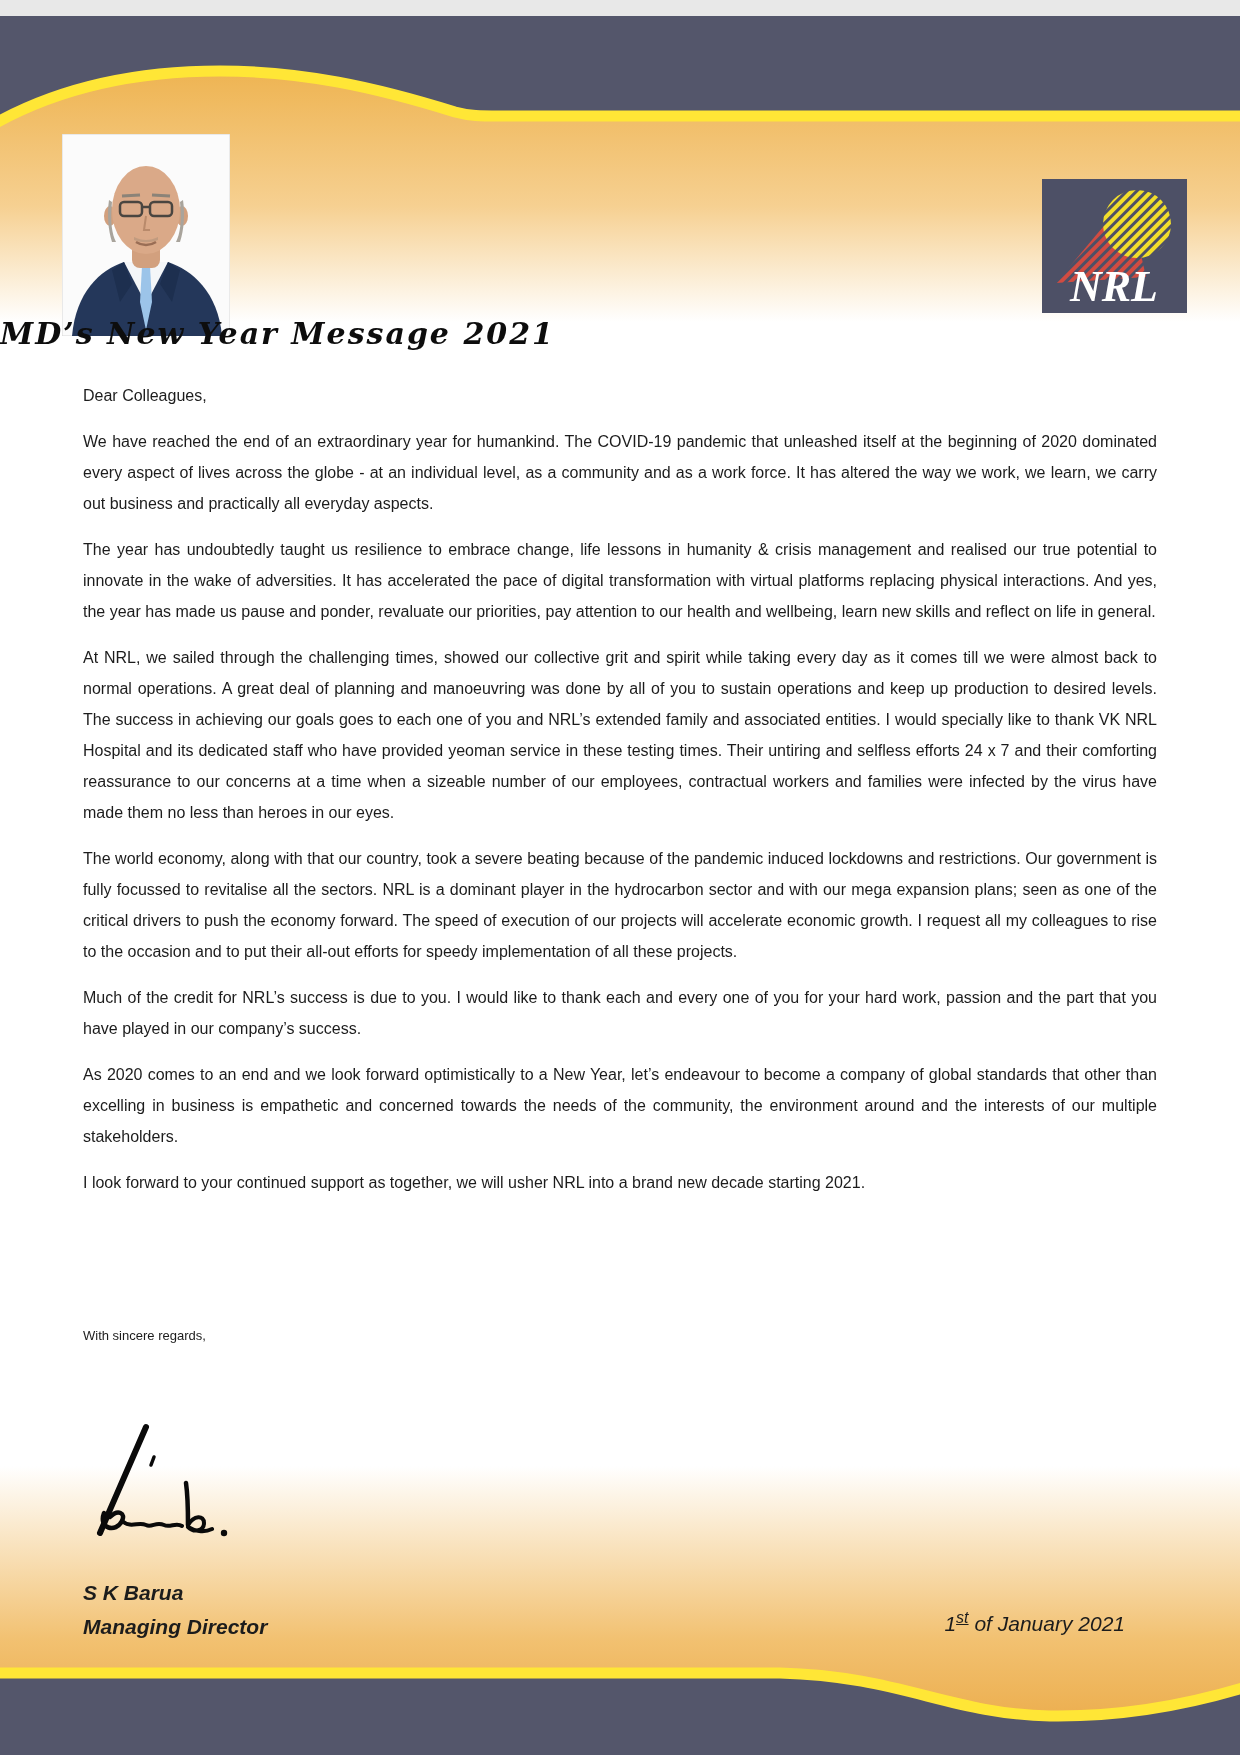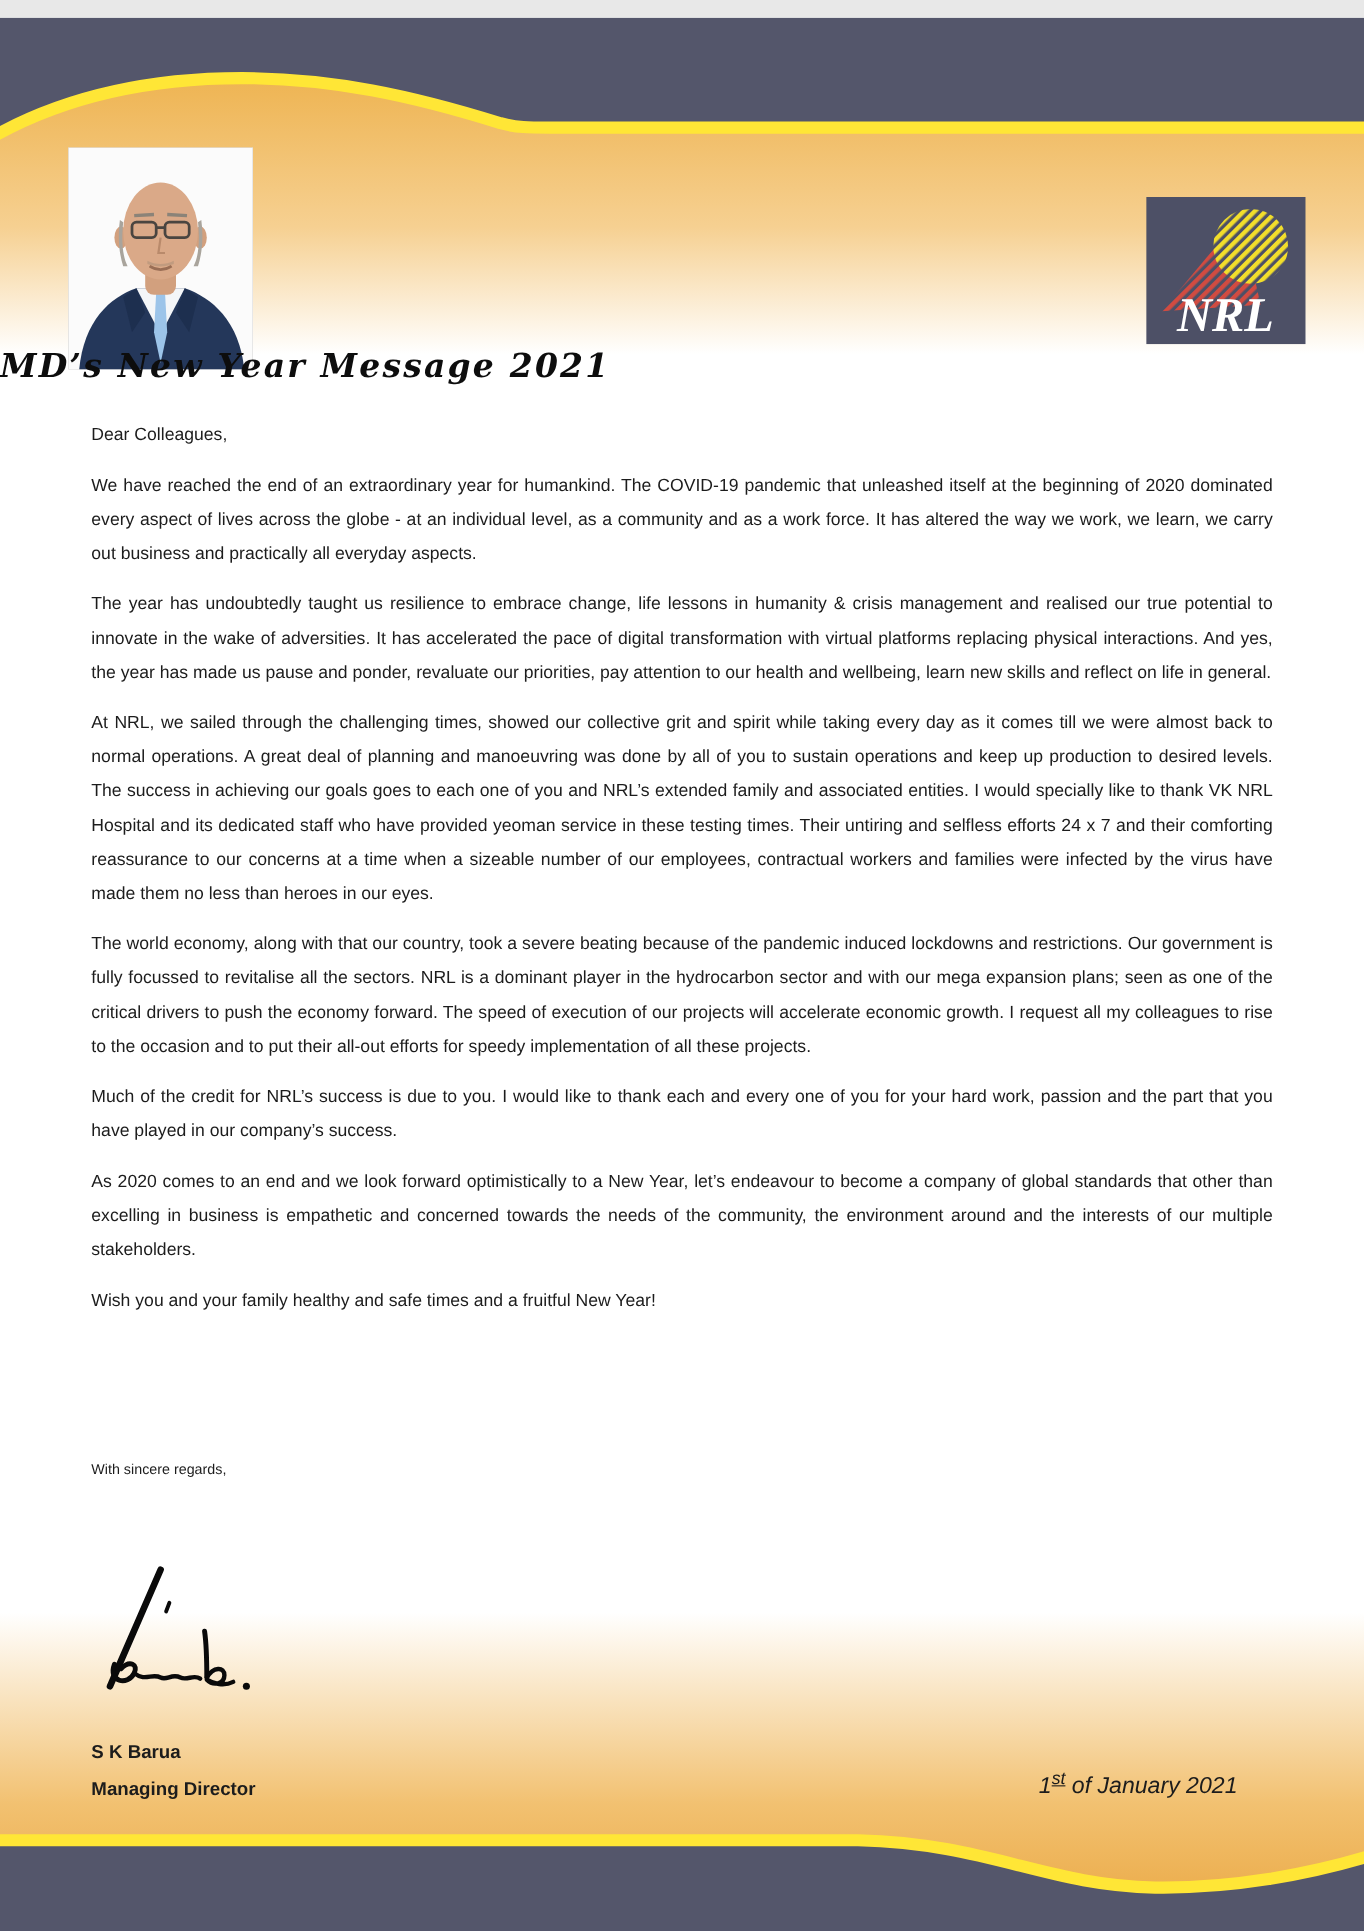--- a/index.html
+++ b/index.html
@@ -26,21 +26,21 @@
   .letter{
     position:absolute;left:83px;top:364px;width:1074px;
     font-size:16px;line-height:31px;
   }
   .salutation{margin:0 0 15px 0;}
   .letter p.body-par{margin:0 0 15px 0;text-align:justify;}
   .closing{position:absolute;left:83px;top:1312px;font-size:13px;}
   .signature{position:absolute;left:88px;top:1405px;width:160px;height:140px;}
   .signatory{
     position:absolute;left:83px;top:1560px;
-    font-weight:bold;font-size:17px;line-height:34px;
+    font-weight:bold;font-style:italic;font-size:21px;line-height:34px;
   }
   .letter-date{
     position:absolute;right:115px;top:1593px;
     font-style:italic;font-size:21px;
   }
   .letter-date sup{font-size:16px;text-decoration:underline;}
 </style>
 </head>
 <body>
 
@@ -127,21 +127,21 @@
   <div class="doc-title">MD’s New Year Message 2021</div>
 
   <div class="letter">
     <p class="salutation">Dear Colleagues,</p>
     <p class="body-par">We have reached the end of an extraordinary year for humankind. The COVID-19 pandemic that unleashed itself at the beginning of 2020 dominated every aspect of lives across the globe - at an individual level, as a community and as a work force. It has altered the way we work, we learn, we carry out business and practically all everyday aspects.</p>
     <p class="body-par">The year has undoubtedly taught us resilience to embrace change, life lessons in humanity &amp; crisis management and realised our true potential to innovate in the wake of adversities. It has accelerated the pace of digital transformation with virtual platforms replacing physical interactions. And yes, the year has made us pause and ponder, revaluate our priorities, pay attention to our health and wellbeing, learn new skills and reflect on life in general.</p>
     <p class="body-par">At NRL, we sailed through the challenging times, showed our collective grit and spirit while taking every day as it comes till we were almost back to normal operations. A great deal of planning and manoeuvring was done by all of you to sustain operations and keep up production to desired levels. The success in achieving our goals goes to each one of you and NRL’s extended family and associated entities. I would specially like to thank VK NRL Hospital and its dedicated staff who have provided yeoman service in these testing times. Their untiring and selfless efforts 24 x 7 and their comforting reassurance to our concerns at a time when a sizeable number of our employees, contractual workers and families were infected by the virus have made them no less than heroes in our eyes.</p>
     <p class="body-par">The world economy, along with that our country, took a severe beating because of the pandemic induced lockdowns and restrictions. Our government is fully focussed to revitalise all the sectors. NRL is a dominant player in the hydrocarbon sector and with our mega expansion plans; seen as one of the critical drivers to push the economy forward. The speed of execution of our projects will accelerate economic growth. I request all my colleagues to rise to the occasion and to put their all-out efforts for speedy implementation of all these projects.</p>
     <p class="body-par">Much of the credit for NRL’s success is due to you. I would like to thank each and every one of you for your hard work, passion and the part that you have played in our company’s success.</p>
     <p class="body-par">As 2020 comes to an end and we look forward optimistically to a New Year, let’s endeavour to become a company of global standards that other than excelling in business is empathetic and concerned towards the needs of the community, the environment around and the interests of our multiple stakeholders.</p>
-    <p class="body-par">Wish you and your family healthy and safe times and a fruitful New Year!</p>
+    <p class="body-par">I look forward to your continued support as together, we will usher NRL into a brand new decade starting 2021.</p>
   </div>
 
   <div class="closing">With sincere regards,</div>
 
   <svg class="signature" width="160" height="140" viewBox="0 0 160 140">
     <g fill="none" stroke="#0a0a0a" stroke-linecap="round" stroke-linejoin="round">
       <path d="M58,6 C52,20 30,70 12,112" stroke-width="6"></path>
       <path d="M66,36 L63,44" stroke-width="3.5"></path>
       <path d="M16,92 C10,108 28,112 34,100 C38,92 30,88 22,96" stroke-width="4.5"></path>
       <path d="M34,100 C44,108 50,100 58,104 C64,107 68,100 76,104 C82,107 88,101 94,105" stroke-width="4"></path>

